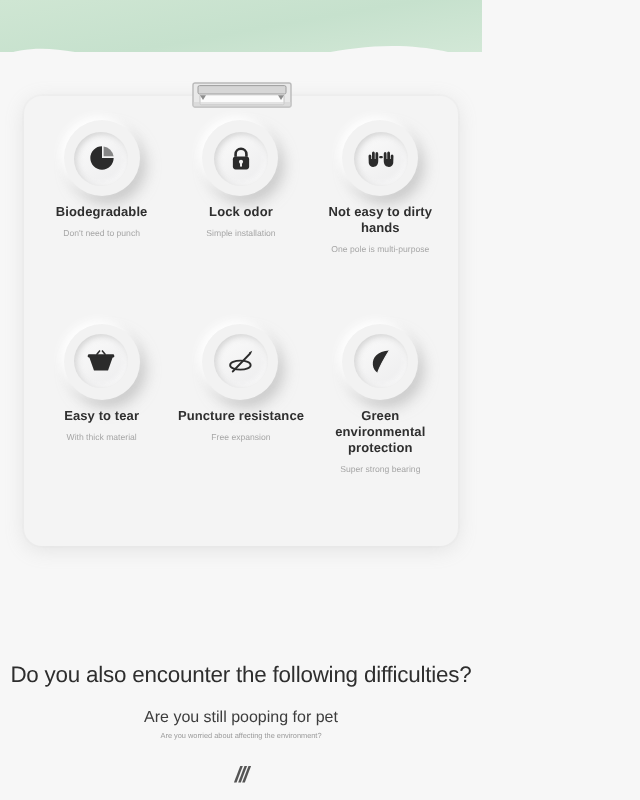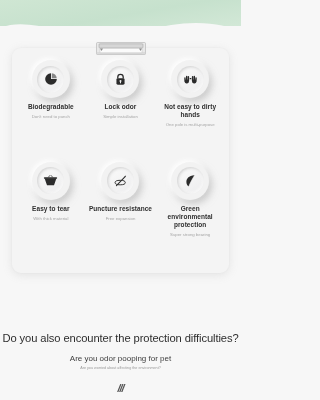--- a/index.html
+++ b/index.html
@@ -293,17 +293,17 @@
         </div>
       </div>
       <div class="feat-title">Green environmental protection</div>
       <div class="feat-sub">Super strong bearing</div>
     </div>
 
   </div>
 </div>
 
 <div class="bottom">
-  <div class="headline">Do you also encounter the protection difficulties?</div>
-  <div class="sub-headline">Are you odor pooping for pet</div>
+  <div class="headline">Do you also encounter the following difficulties?</div>
+  <div class="sub-headline">Are you still pooping for pet</div>
   <div class="micro-copy">Are you worried about affecting the environment?</div>
   <div class="slashes">///</div>
 </div>
 
 </body></html>

